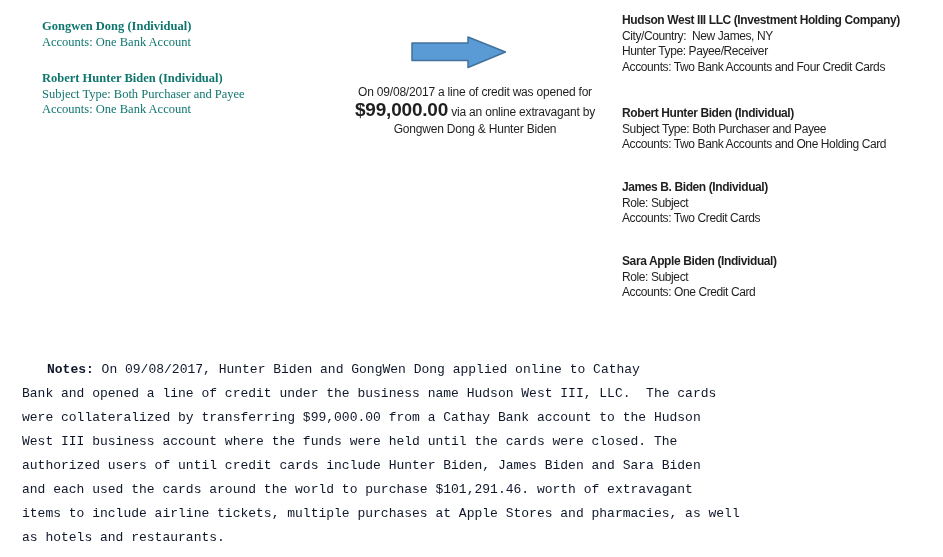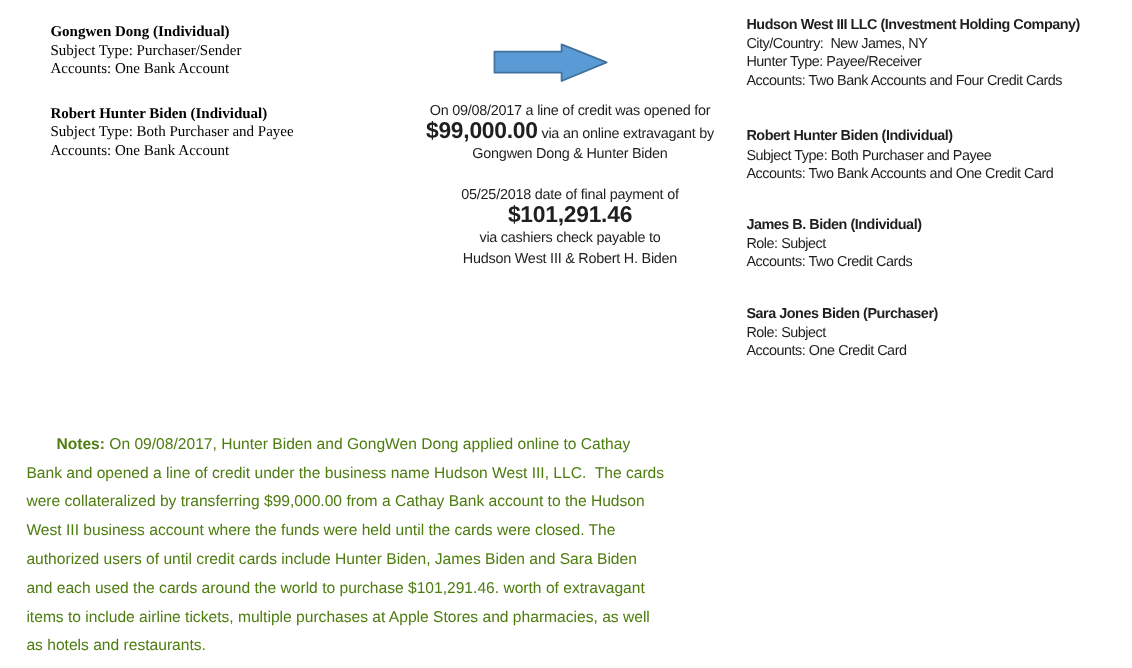--- a/index.html
+++ b/index.html
@@ -13,21 +13,21 @@
   }
 
   
   .col-left {
     position: absolute;
     left: 42px;
     top: 19px;
     font-family: "Liberation Serif", serif;
     font-size: 12.5px;
     line-height: 15.5px;
-    color: #000000;
+    color: #0f766e;
   }
   .col-left .entity { margin-bottom: 21px; }
 
   
   .col-right {
     position: absolute;
     left: 622px;
     top: 13px;
     font-size: 12px;
     letter-spacing: -0.4px;
@@ -64,38 +64,37 @@
   .flow .para + .para { margin-top: 17px; }
   .flow .line { white-space: pre; }
   .flow .b { font-weight: bold; font-size: 19px; letter-spacing: -0.2px; }
 
   
   .notes {
     position: absolute;
     left: 22px;
     top: 358px;
     width: 640px;
-    font-family: Liberation Sans, sans-serif;
+    font-family: Liberation Mono, monospace;
     font-size: 13px;
     line-height: 24px;
-    color: #4d7c0f;
+    color: #0f172a;
   }
   .notes .line { white-space: pre; }
   .notes .line:first-child { text-indent: 25px; }
   .notes .b { font-weight: bold; }
 </style>
 </head>
 <body>
 
 <div class="canvas">
 
   <div class="col-left">
       <div class="entity">
         <div class="entity-title">Gongwen Dong (Individual)</div>
-        <div class="entity-line">Subject Type: Purchaser/Sender</div>
         <div class="entity-line">Accounts: One Bank Account</div>
       </div>
       <div class="entity">
         <div class="entity-title">Robert Hunter Biden (Individual)</div>
         <div class="entity-line">Subject Type: Both Purchaser and Payee</div>
         <div class="entity-line">Accounts: One Bank Account</div>
       </div>
     </div>
 
   <div class="arrow">
@@ -103,47 +102,41 @@
       <polygon points="1,7 57,7 57,1 94.5,16 57,31.5 57,24.5 1,24.5" fill="#5b9bd5" stroke="#41719c" stroke-width="1.5" stroke-linejoin="round"></polygon>
     </svg>
   </div>
 
   <div class="flow">
     <div class="para">
         <div class="line"><span>On 09/08/2017 a line of credit was opened for</span></div>
         <div class="line"><span class="b">$99,000.00</span><span> via an online extravagant by</span></div>
         <div class="line"><span>Gongwen Dong &amp; Hunter Biden</span></div>
       </div>
-    <div class="para">
-        <div class="line"><span>05/25/2018 date of final payment of</span></div>
-        <div class="line"><span class="b">$101,291.46</span></div>
-        <div class="line"><span>via cashiers check payable to</span></div>
-        <div class="line"><span>Hudson West III &amp; Robert H. Biden</span></div>
-      </div>
   </div>
 
   <div class="col-right">
       <div class="entity">
         <div class="entity-title">Hudson West III LLC (Investment Holding Company)</div>
         <div class="entity-line">City/Country:  New James, NY</div>
         <div class="entity-line">Hunter Type: Payee/Receiver</div>
         <div class="entity-line">Accounts: Two Bank Accounts and Four Credit Cards</div>
       </div>
       <div class="entity">
         <div class="entity-title">Robert Hunter Biden (Individual)</div>
         <div class="entity-line">Subject Type: Both Purchaser and Payee</div>
-        <div class="entity-line">Accounts: Two Bank Accounts and One Credit Card</div>
+        <div class="entity-line">Accounts: Two Bank Accounts and One Holding Card</div>
       </div>
       <div class="entity">
         <div class="entity-title">James B. Biden (Individual)</div>
         <div class="entity-line">Role: Subject</div>
         <div class="entity-line">Accounts: Two Credit Cards</div>
       </div>
       <div class="entity">
-        <div class="entity-title">Sara Jones Biden (Purchaser)</div>
+        <div class="entity-title">Sara Apple Biden (Individual)</div>
         <div class="entity-line">Role: Subject</div>
         <div class="entity-line">Accounts: One Credit Card</div>
       </div>
     </div>
 
   <div class="notes">
       <div class="line"><span class="b">Notes:</span><span> On 09/08/2017, Hunter Biden and GongWen Dong applied online to Cathay</span></div>
       <div class="line"><span>Bank and opened a line of credit under the business name Hudson West III, LLC.  The cards</span></div>
       <div class="line"><span>were collateralized by transferring $99,000.00 from a Cathay Bank account to the Hudson</span></div>
       <div class="line"><span>West III business account where the funds were held until the cards were closed. The</span></div>

